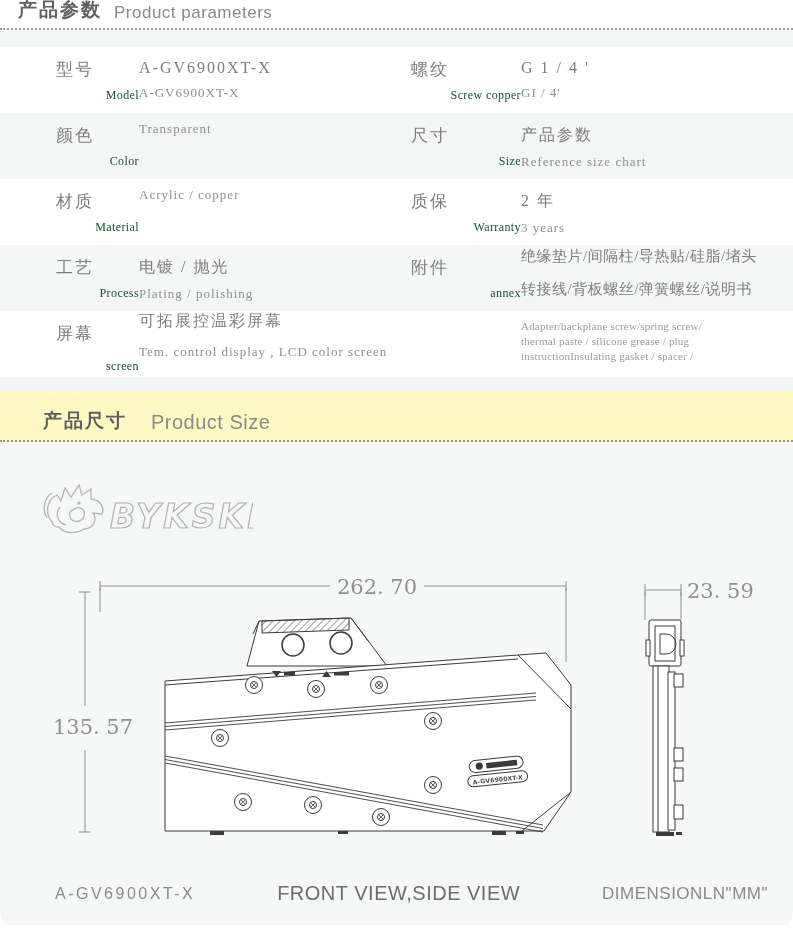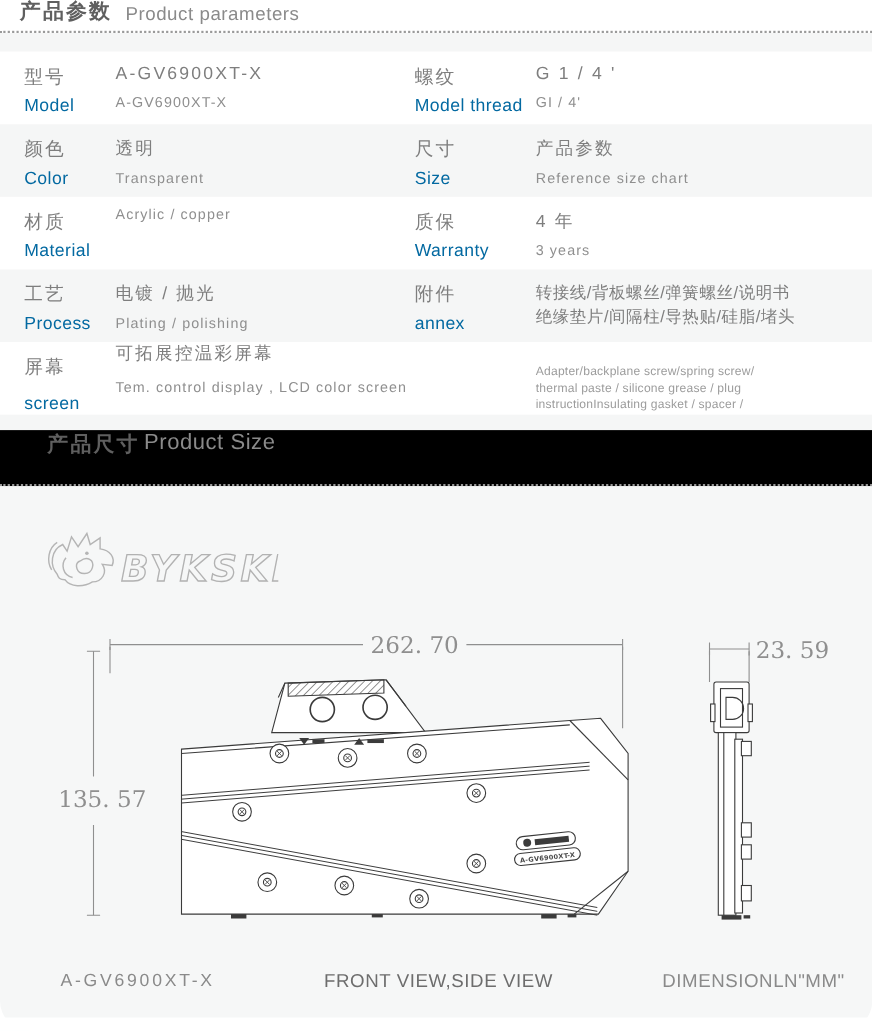--- a/index.html
+++ b/index.html
@@ -8,42 +8,42 @@
     position:relative; width:793px; height:937px; margin:0 auto;
     background:#ffffff; overflow:hidden;
     font-family:"Liberation Sans","DejaVu Sans",sans-serif;
     border-radius:27px;
     -webkit-font-smoothing:antialiased;
   }
   
   .sec-header { height:30px; border-bottom:2px dotted #9a9a9a; display:flex; align-items:flex-end; gap:12px; padding:0 0 5px 18px; background:#fff; }
   .sec-header .cn { font-size:19px; font-weight:bold; color:#5f5f5f; letter-spacing:2px; }
   .sec-header .en { font-size:17px; color:#8a8a8a; letter-spacing:0.5px; }
-  .sec-header2 { height:51px; border-bottom:2px dotted #9a9a9a; display:flex; align-items:flex-start; gap:4px; padding:0 0 6px 43px; background:#000000; }
+  .sec-header2 { height:51px; border-bottom:2px dotted #9a9a9a; display:flex; align-items:flex-end; gap:24px; padding:0 0 6px 43px; background:#fef9c3; }
   .sec-header2 .cn { font-size:19px; font-weight:bold; color:#5f5f5f; letter-spacing:2px; }
   .sec-header2 .en { font-size:20px; color:#8a8a8a; letter-spacing:0.5px; }
   
   .strip { background:#f5f6f6; }
   .strip.s1 { height:17px; }
   .strip.s2 { height:14px; }
-  .p-row { height:66px; display:grid; grid-template-columns:83px 272px 110px auto; padding-left:22px; background:#fff; }
+  .p-row { height:66px; display:grid; grid-template-columns:83px 272px 110px auto; padding-left:56px; background:#fff;font-family:Liberation Serif, serif; }
   .p-row.alt { background:#f5f6f6; }
   .cell .cn { margin-top:11px; font-size:17px; color:#7e7e7e; letter-spacing:2px; }
-  .cell .en { margin-top:7px; font-size:16px; color:#0369a1; letter-spacing:0.4px; }
+  .cell .en { margin-top:7px; font-size:12px; color:#14532d; letter-spacing:0.4px;text-align:right; }
   .cell .vcn { margin-top:12px; font-size:16px; color:#7e7e7e; letter-spacing:2px; }
   .cell .ven { margin-top:8px; font-size:13px; color:#8f8f8f; letter-spacing:1px; }
   .cell .vcn2 { margin-top:11px; font-size:15px; color:#7e7e7e; letter-spacing:0.5px; line-height:22px; }
-  .cell .annex-en { margin-top:20px; font-size:11px; line-height:15px; color:#9c9c9c; letter-spacing:0.2px; }
+  .cell .annex-en { margin-top:8px; font-size:11px; line-height:15px; color:#9c9c9c; letter-spacing:0.2px; }
   
   .size-section { position:relative; height:483px; background:#f6f7f7; }
   .logo-svg { position:absolute; left:38px; top:38px; }
   .drawing-svg { position:absolute; left:0; top:112px; }
   .bottom-labels { position:absolute; left:0; top:440px; width:793px; display:flex; align-items:center; justify-content:space-between; padding:0 25px 0 55px; }
   .bl-model { font-size:16px; letter-spacing:2.5px; color:#8a8a8a; }
-  .bl-views { font-size:17px; letter-spacing:0.5px; color:#6d6d6d; }
+  .bl-views { font-size:20px; letter-spacing:0.5px; color:#6d6d6d; }
   .bl-unit  { font-size:17px; letter-spacing:0.5px; color:#8a8a8a; }
   .bottom-white { height:9px; background:#fff; }
   
   .dim-text { font-family:"DejaVu Serif","Liberation Serif",serif; font-size:21px; fill:#8f8f8f; }
   .badge-text { font-family:"DejaVu Sans",sans-serif; font-size:6px; font-weight:bold; fill:#4a4a4a; letter-spacing:0.2px; }
   .logo-text { font-family:"DejaVu Sans",sans-serif; font-size:33px; font-weight:bold; font-style:italic; letter-spacing:3px; fill:none; stroke:#b2b2b2; stroke-width:1.2; }
 </style>
 </head>
 <body>
 
@@ -60,35 +60,34 @@
     <div class="cell">
       <div class="cn">型号</div>
       <div class="en">Model</div>
     </div>
     <div class="cell">
       <div class="vcn">A-GV6900XT-X</div>
       <div class="ven">A-GV6900XT-X</div>
     </div>
     <div class="cell">
       <div class="cn">螺纹</div>
-      <div class="en">Model thread</div>
+      <div class="en">Screw copper</div>
     </div>
     <div class="cell">
       <div class="vcn">G 1 / 4 '</div>
       <div class="ven">GI / 4'</div>
     </div>
   </div>
 
   <div class="p-row alt">
     <div class="cell">
       <div class="cn">颜色</div>
       <div class="en">Color</div>
     </div>
     <div class="cell">
-      <div class="vcn">透明</div>
       <div class="ven">Transparent</div>
     </div>
     <div class="cell">
       <div class="cn">尺寸</div>
       <div class="en">Size</div>
     </div>
     <div class="cell">
       <div class="vcn">产品参数</div>
       <div class="ven">Reference size chart</div>
     </div>
@@ -100,41 +99,41 @@
       <div class="en">Material</div>
     </div>
     <div class="cell">
       <div class="ven">Acrylic / copper</div>
     </div>
     <div class="cell">
       <div class="cn">质保</div>
       <div class="en">Warranty</div>
     </div>
     <div class="cell">
-      <div class="vcn">4 年</div>
+      <div class="vcn">2 年</div>
       <div class="ven">3 years</div>
     </div>
   </div>
 
   <div class="p-row alt">
     <div class="cell">
       <div class="cn">工艺</div>
       <div class="en">Process</div>
     </div>
     <div class="cell">
       <div class="vcn">电镀 / 抛光</div>
       <div class="ven">Plating / polishing</div>
     </div>
     <div class="cell">
       <div class="cn">附件</div>
       <div class="en">annex</div>
     </div>
     <div class="cell">
+      <div class="vcn2" style="margin-top:0;">绝缘垫片/间隔柱/导热贴/硅脂/堵头</div>
       <div class="vcn2">转接线/背板螺丝/弹簧螺丝/说明书</div>
-      <div class="vcn2" style="margin-top:0;">绝缘垫片/间隔柱/导热贴/硅脂/堵头</div>
     </div>
   </div>
 
   <div class="p-row">
     <div class="cell">
       <div class="cn">屏幕</div>
       <div class="en" style="margin-top:14px;">screen</div>
     </div>
     <div class="cell">
       <div class="vcn" style="margin-top:0;">可拓展控温彩屏幕</div>

